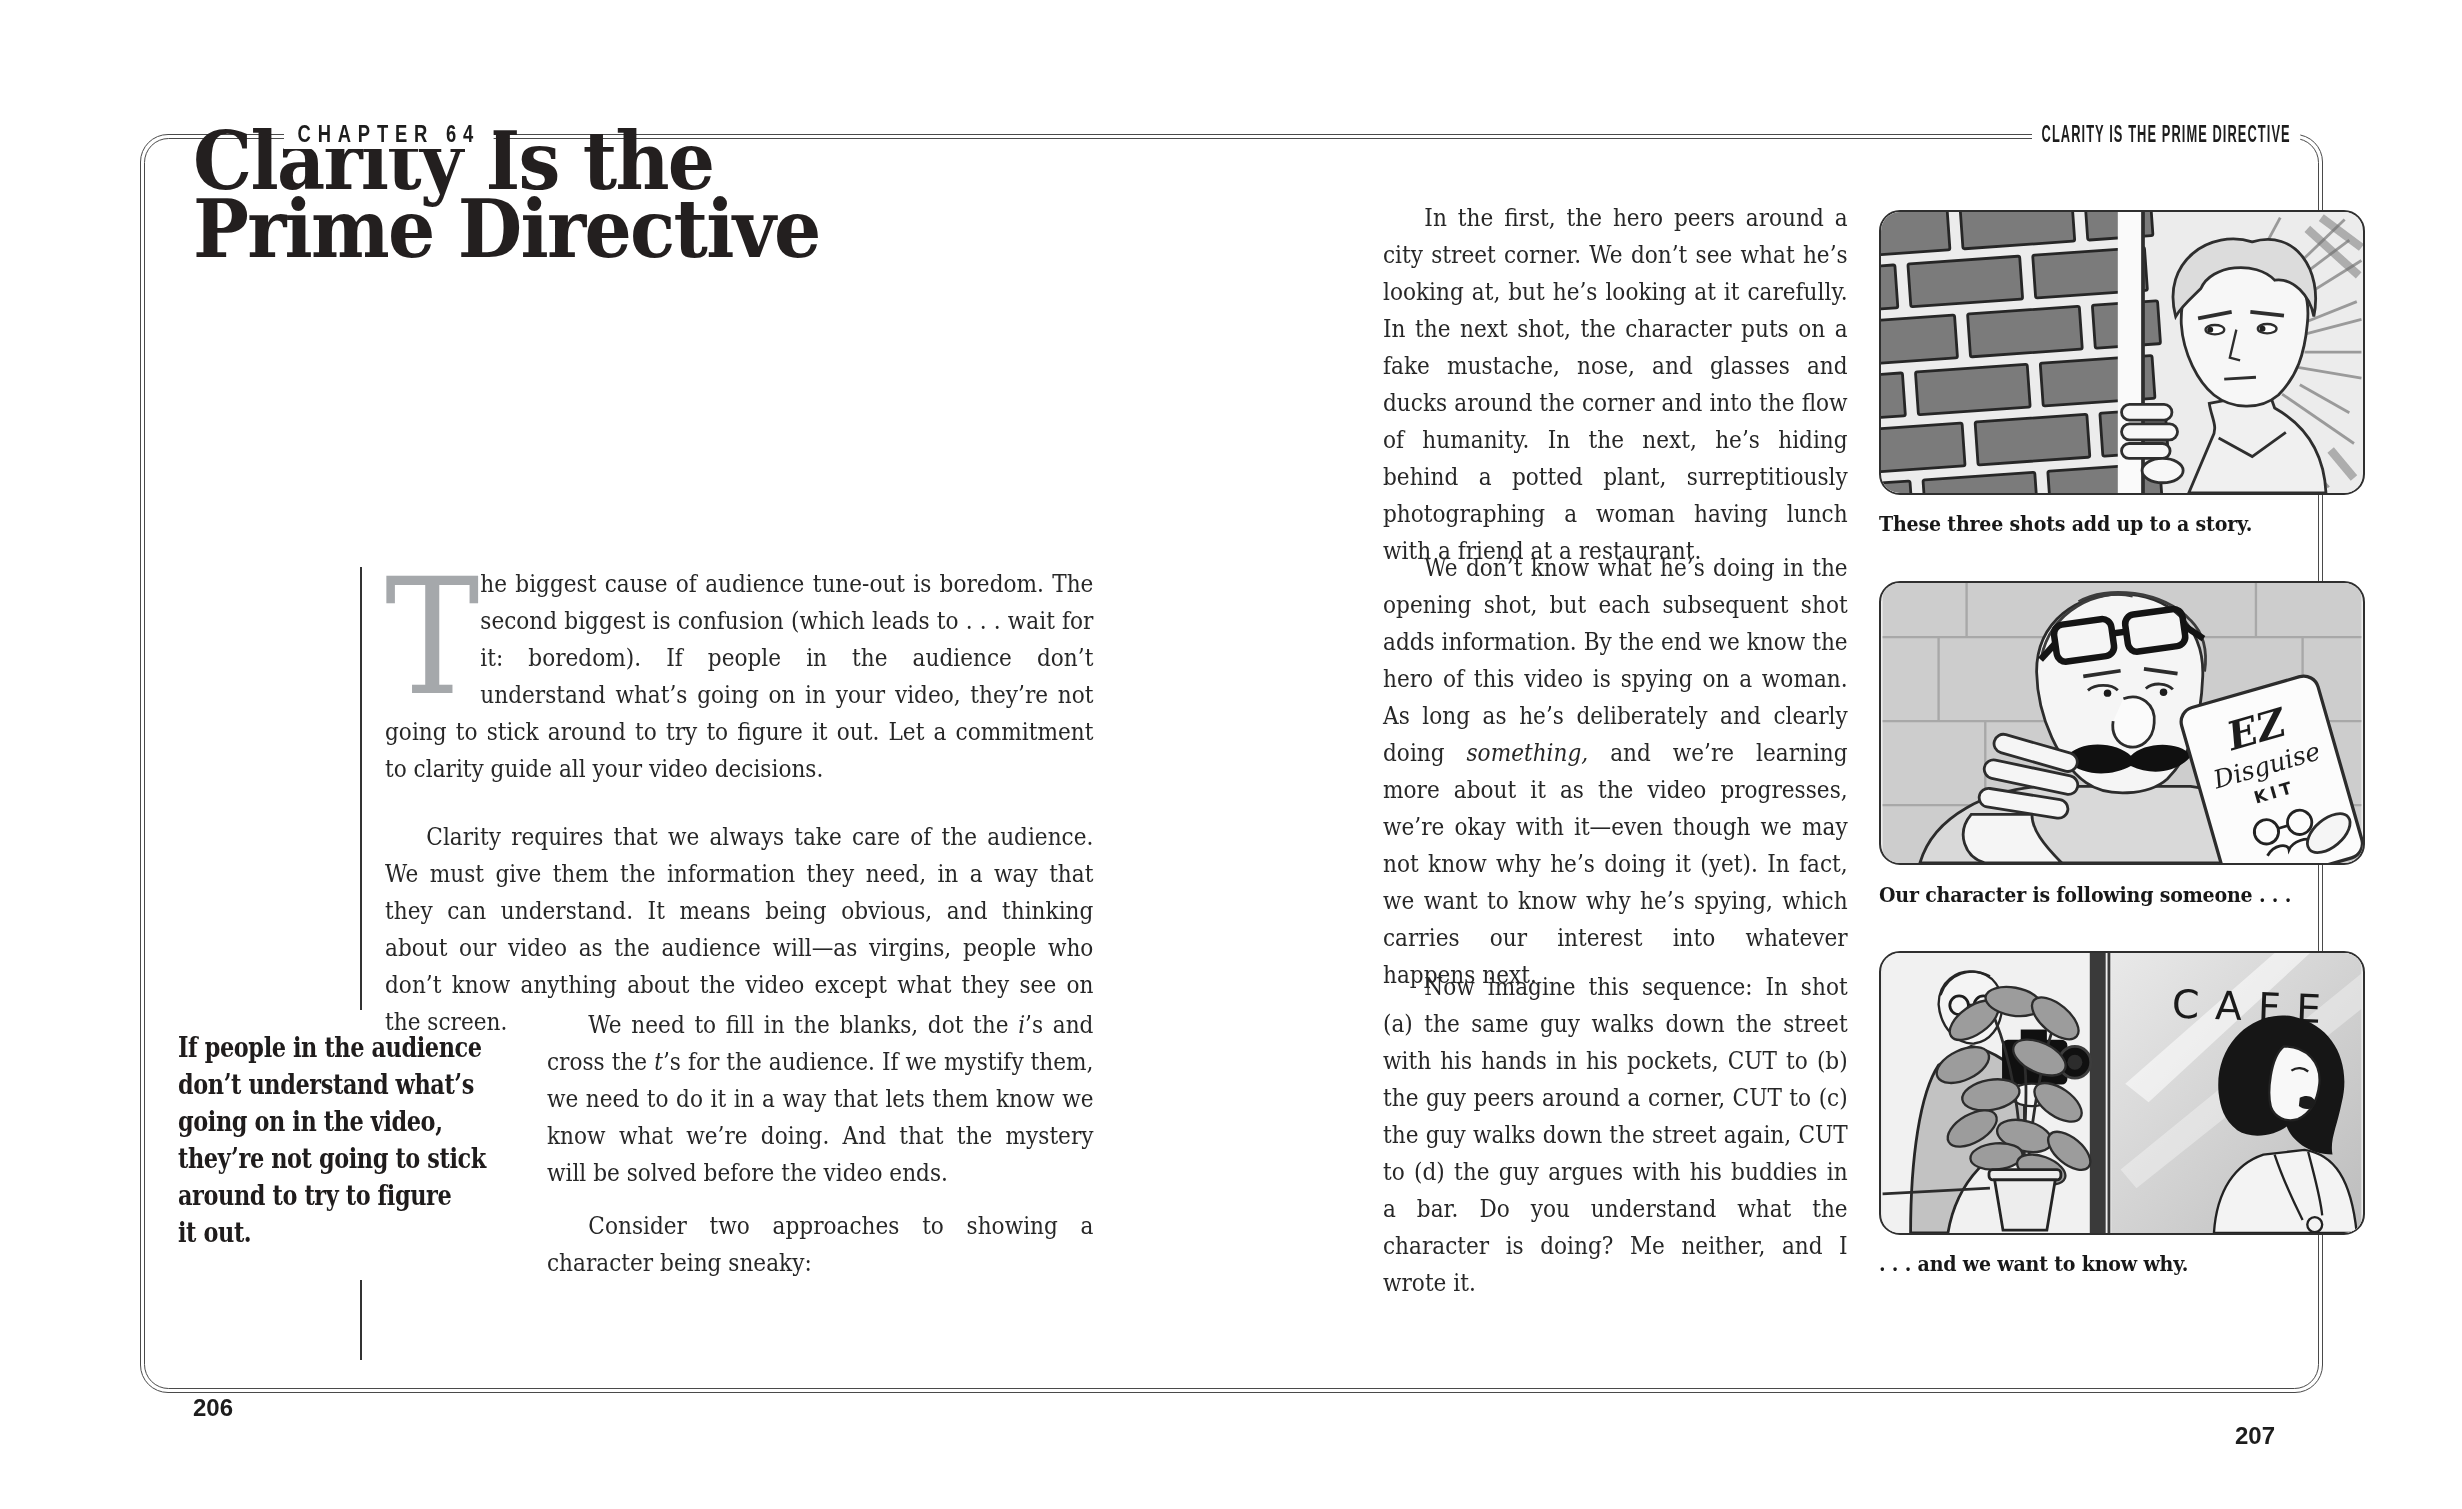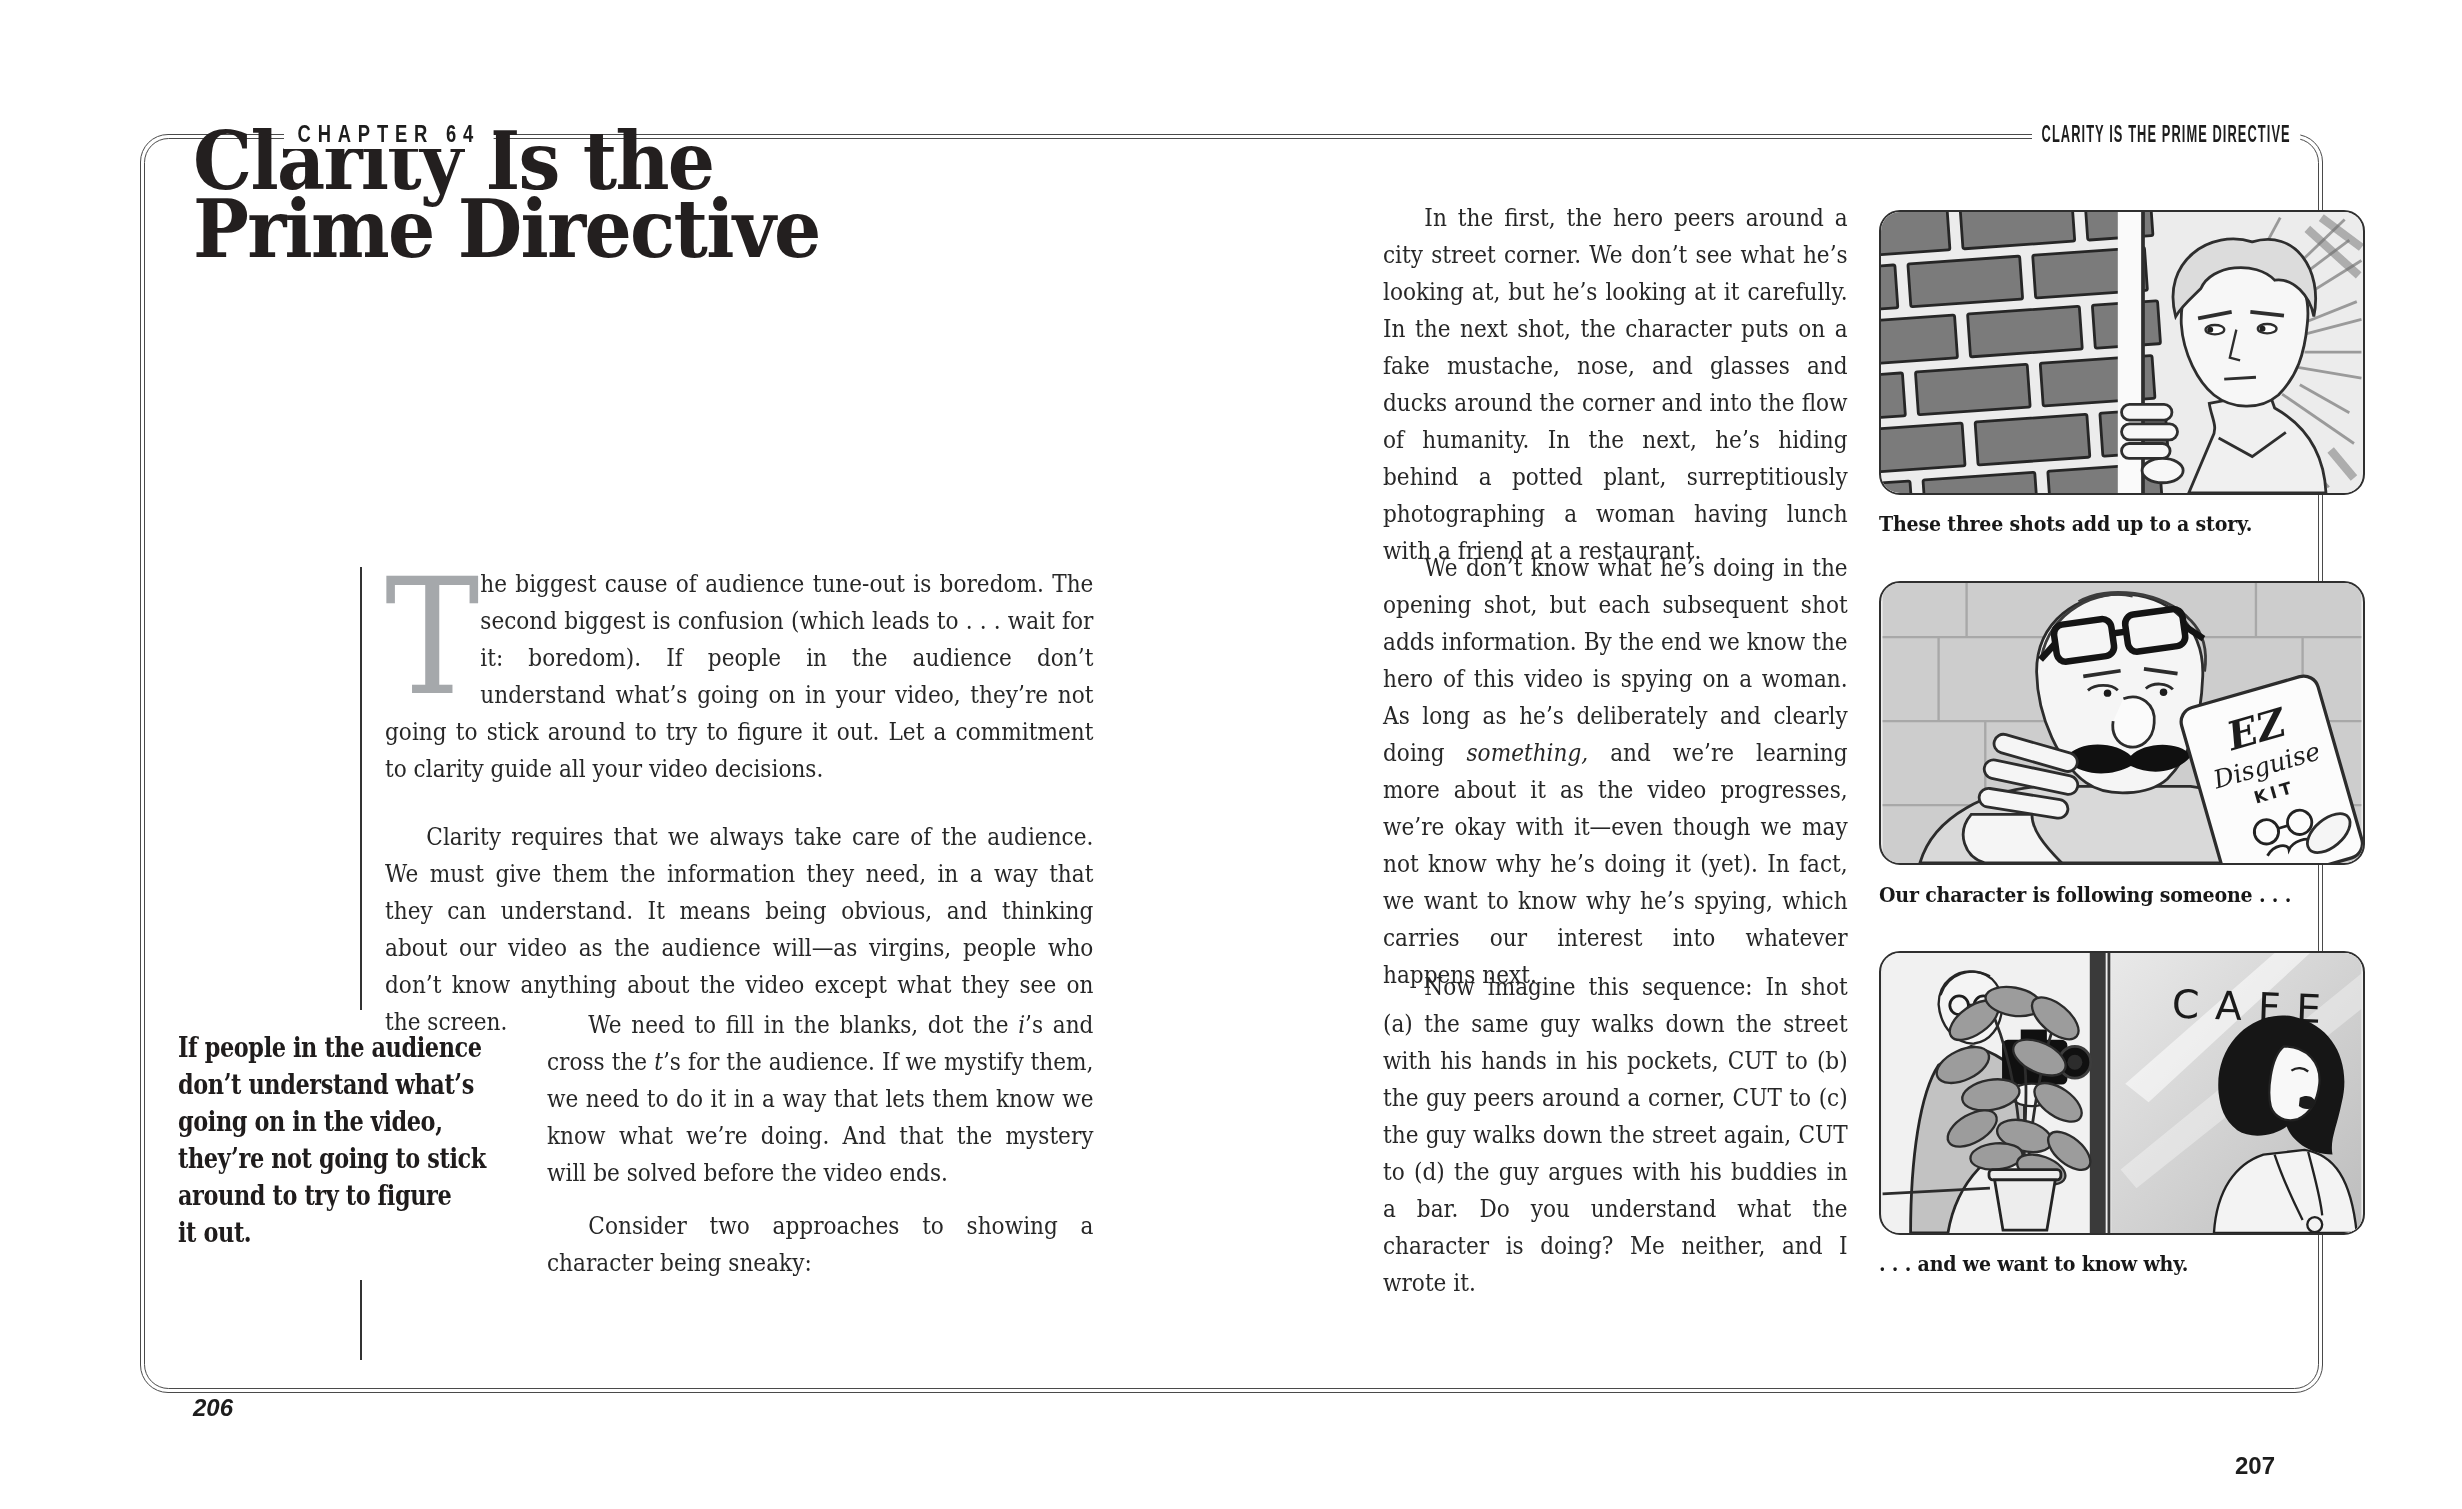--- a/index.html
+++ b/index.html
@@ -74,31 +74,31 @@
   <span>around to try to figure</span>
   <span>it out.</span>
 </div>
 
 <div class="abs col indent" style="left:547px;top:1006px;width:621px;">
   <span>We need to fill in the blanks, dot the </span><i>i</i><span>’s and cross the </span><i>t</i><span>’s for the audience. If we mystify them, we need to do it in a way that lets them know we know what we’re doing. And that the mystery will be solved before the video ends.</span>
 </div>
 
 <div class="abs col indent" style="left:547px;top:1207px;width:621px;">Consider two approaches to showing a character being sneaky:</div>
 
-<div class="abs pagenum" style="left:193px;top:1394px;font-style:italic;">206</div>
+<div class="abs pagenum" style="left:193px;top:1394px;">206</div>
 
 <div class="abs col indent" style="left:1383px;top:199px;width:528px;">In the first, the hero peers around a city street corner. We don’t see what he’s looking at, but he’s looking at it carefully. In the next shot, the character puts on a fake mustache, nose, and glasses and ducks around the corner and into the flow of humanity. In the next, he’s hiding behind a potted plant, surreptitiously photographing a woman having lunch with a friend at a restaurant.</div>
 
 <div class="abs col indent" style="left:1383px;top:549px;width:528px;">
   <span>We don’t know what he’s doing in the opening shot, but each subsequent shot adds information. By the end we know the hero of this video is spying on a woman. As long as he’s deliberately and clearly doing </span><i>something,</i><span> and we’re learning more about it as the video progresses, we’re okay with it—even though we may not know why he’s doing it (yet). In fact, we want to know why he’s spying, which carries our interest into whatever happens next.</span>
 </div>
 
 <div class="abs col indent" style="left:1383px;top:968px;width:528px;">Now imagine this sequence: In shot (a) the same guy walks down the street with his hands in his pockets, CUT to (b) the guy peers around a corner, CUT to (c) the guy walks down the street again, CUT to (d) the guy argues with his buddies in a bar. Do you understand what the character is doing? Me neither, and I wrote it.</div>
 
-<div class="abs pagenum" style="left:2235px;top:1452px;">207</div>
+<div class="abs pagenum" style="left:2235px;top:1422px;">207</div>
 
 <div class="abs fig" style="top:210px;height:285px;" aria-label="Storyboard sketch: a man peers warily around a brick wall corner.">
   <svg viewBox="0 0 513 301">
     <rect width="513" height="301" fill="#ececec"></rect>
     <g stroke="#9a9a9a" stroke-width="3">
       <line x1="415" y1="85" x2="495" y2="8"></line>
         <line x1="428" y1="105" x2="513" y2="52"></line>
       <line x1="436" y1="135" x2="513" y2="115"></line>
         <line x1="437" y1="165" x2="513" y2="178"></line>
       <line x1="428" y1="195" x2="505" y2="248"></line>

